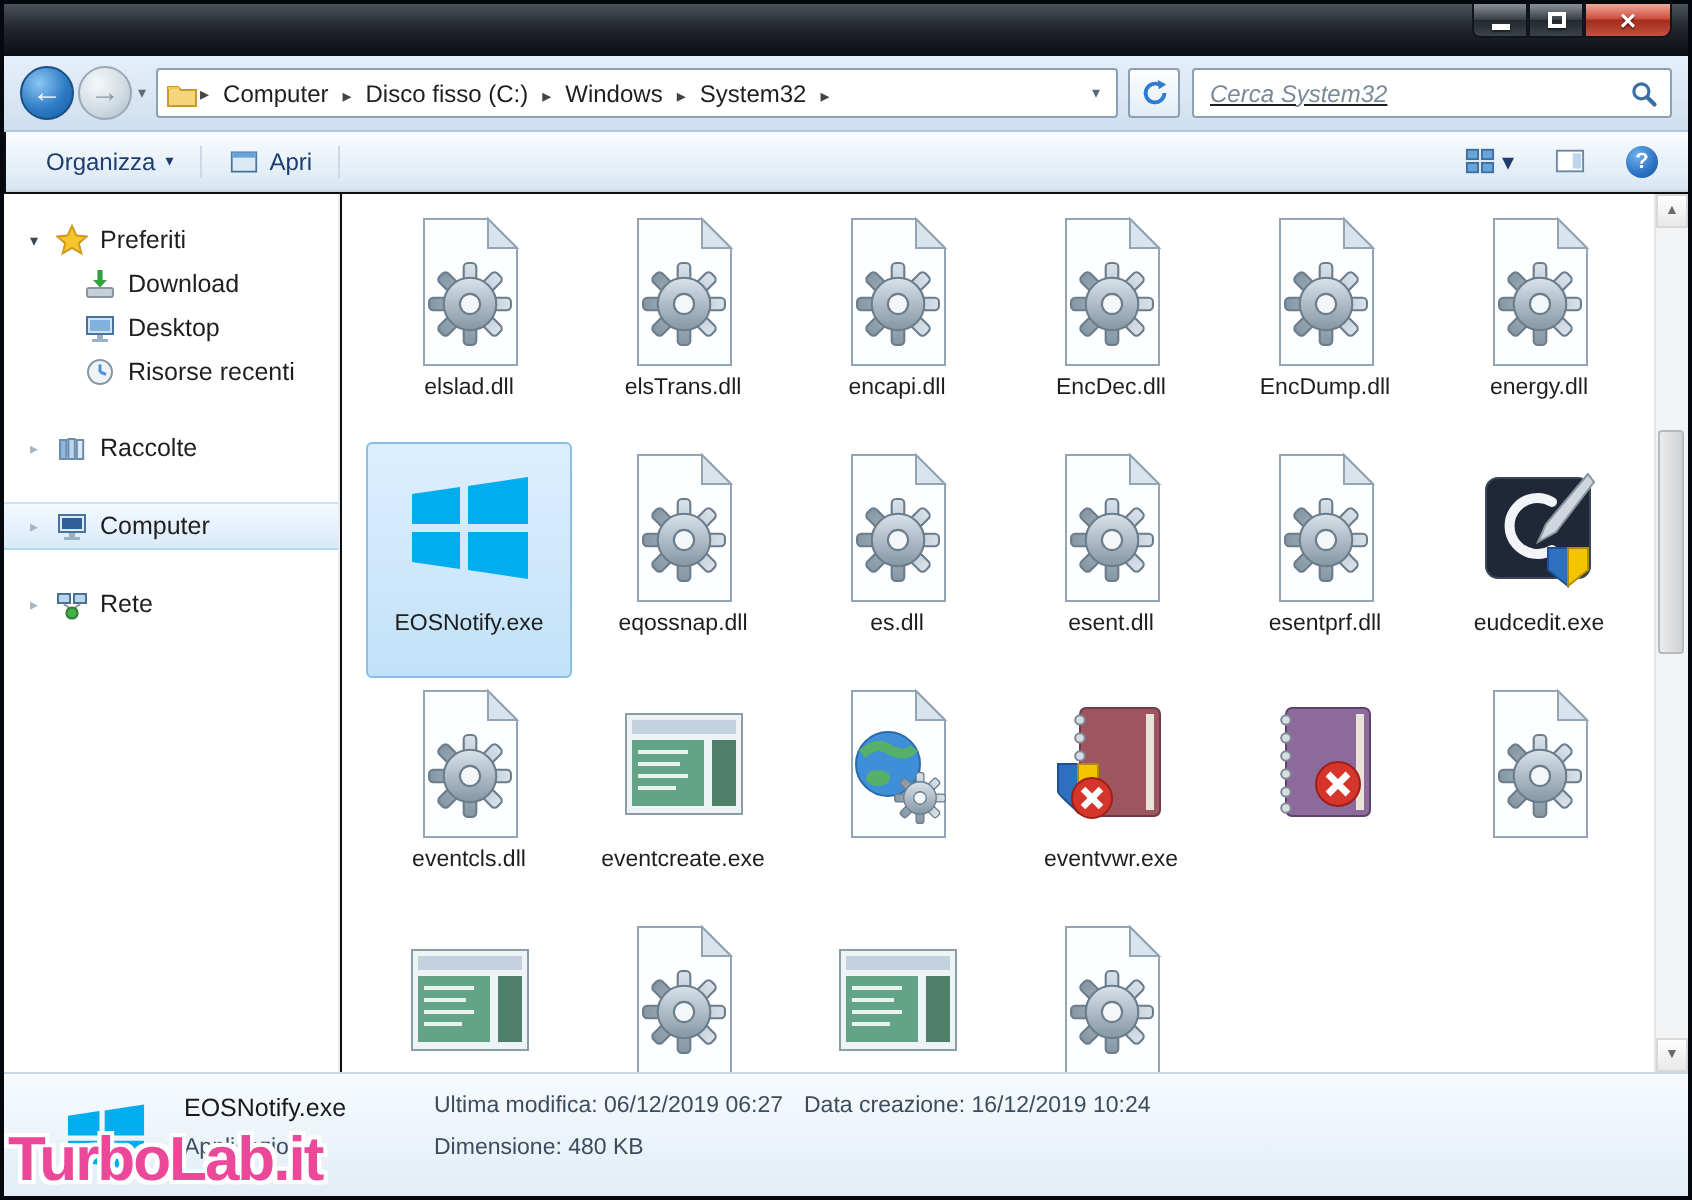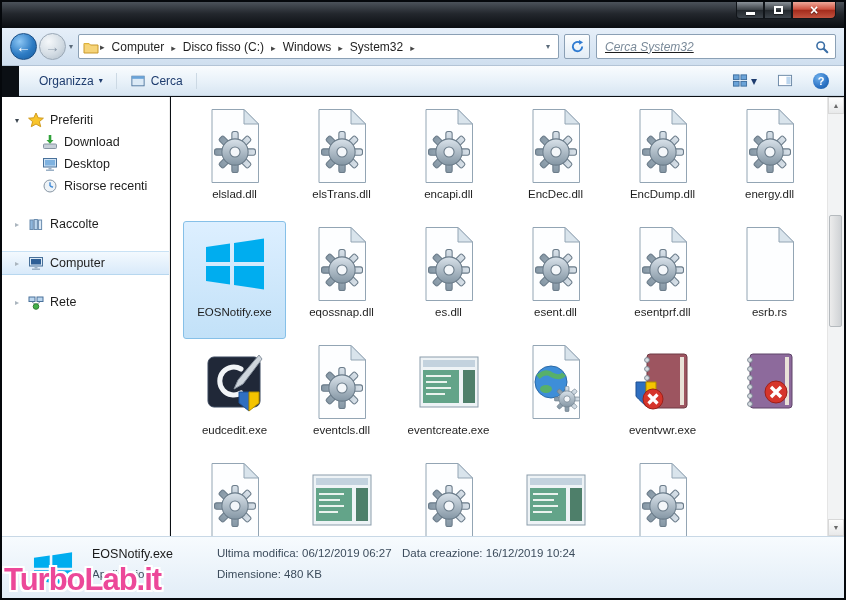--- a/index.html
+++ b/index.html
@@ -38,21 +38,21 @@
   .refresh{width:26px;height:25px;background:linear-gradient(#fdfefe,#e2ecf5);border:1px solid #8ba0b5;border-radius:2px;
     display:flex;align-items:center;justify-content:center;margin-right:6px;}
   .refresh svg{width:15px;height:15px;}
   .searchbox{width:240px;height:25px;background:#fff;border:1px solid #8ba0b5;border-radius:2px;
     display:flex;align-items:center;padding:0 6px;text-decoration:underline;}
   .searchbox input{border:none;outline:none;flex:1;min-width:0;background:transparent;
     font-family:"Liberation Sans",sans-serif;font-size:12px;}
   .searchbox input::placeholder{color:#7a8a99;font-style:italic;}
   .mag{width:14px;height:14px;flex:none;}
   
-  .toolbar{position:absolute;top:64px;left:17px;right:0;height:30px;
+  .toolbar{position:absolute;top:64px;left:1px;right:0;height:30px;
     background:linear-gradient(#f9fcfe,#e8f1f9 55%,#d8e6f2);border-bottom:1px solid #c6d5e2;
     display:flex;align-items:center;padding:0 10px;color:#1e3c6e;}
   .tb-item{display:flex;align-items:center;gap:5px;padding:4px 10px;border-radius:3px;}
   .tb-item .dd{font-size:8px;color:#1e3c6e;}
   .tb-ic{width:16px;height:14px;}
   .tb-sep{width:1px;height:16px;background:#ccd9e4;margin:0 3px;}
   .tb-right{margin-left:auto;display:flex;align-items:center;gap:10px;}
   .tb-icbtn{display:flex;align-items:center;gap:3px;padding:3px 5px;border-radius:3px;}
   .tb-icbtn svg{width:16px;height:15px;}
   .help-circle{width:16px;height:16px;border-radius:50%;background:radial-gradient(circle at 35% 30%,#6fb0ec,#2b72c4 60%,#175699);
@@ -306,21 +306,21 @@
   <div class="toolbar">
     <div class="tb-item">
       <span>Organizza</span>
       <span class="dd">▾</span>
     </div>
     <div class="tb-sep"></div>
     <div class="tb-item">
       <svg class="tb-ic">
           <use href="#s-app"></use>
         </svg>
-      <span>Cerca</span>
+      <span>Apri</span>
     </div>
     <div class="tb-sep"></div>
     <div class="tb-right">
       <div class="tb-icbtn">
         <svg>
             <use href="#s-views"></use>
           </svg>
         <span class="dd">▾</span>
       </div>
       <div class="tb-icbtn">
@@ -450,26 +450,20 @@
         <svg class="file-ic">
           <use href="#ic-dll"></use>
         </svg>
         <div class="file-label">esent.dll</div>
       </div>
       <div class="tile">
         <svg class="file-ic">
           <use href="#ic-dll"></use>
         </svg>
         <div class="file-label">esentprf.dll</div>
-      </div>
-      <div class="tile">
-        <svg class="file-ic">
-          <use href="#ic-blank"></use>
-        </svg>
-        <div class="file-label">esrb.rs</div>
       </div>
       <div class="tile">
         <svg class="file-ic">
           <use href="#ic-pen"></use>
         </svg>
         <div class="file-label">eudcedit.exe</div>
       </div>
       <div class="tile">
         <svg class="file-ic">
           <use href="#ic-dll"></use>

